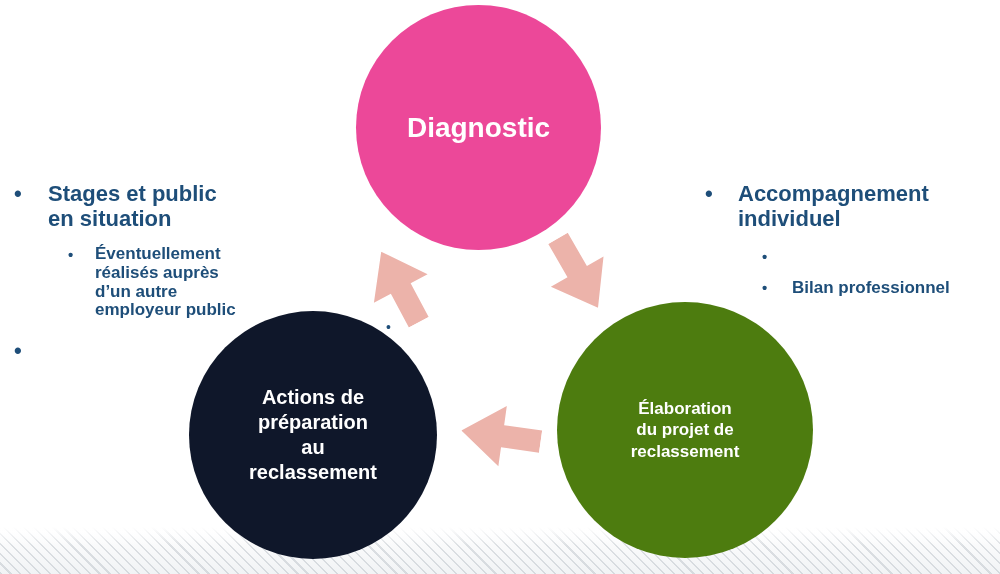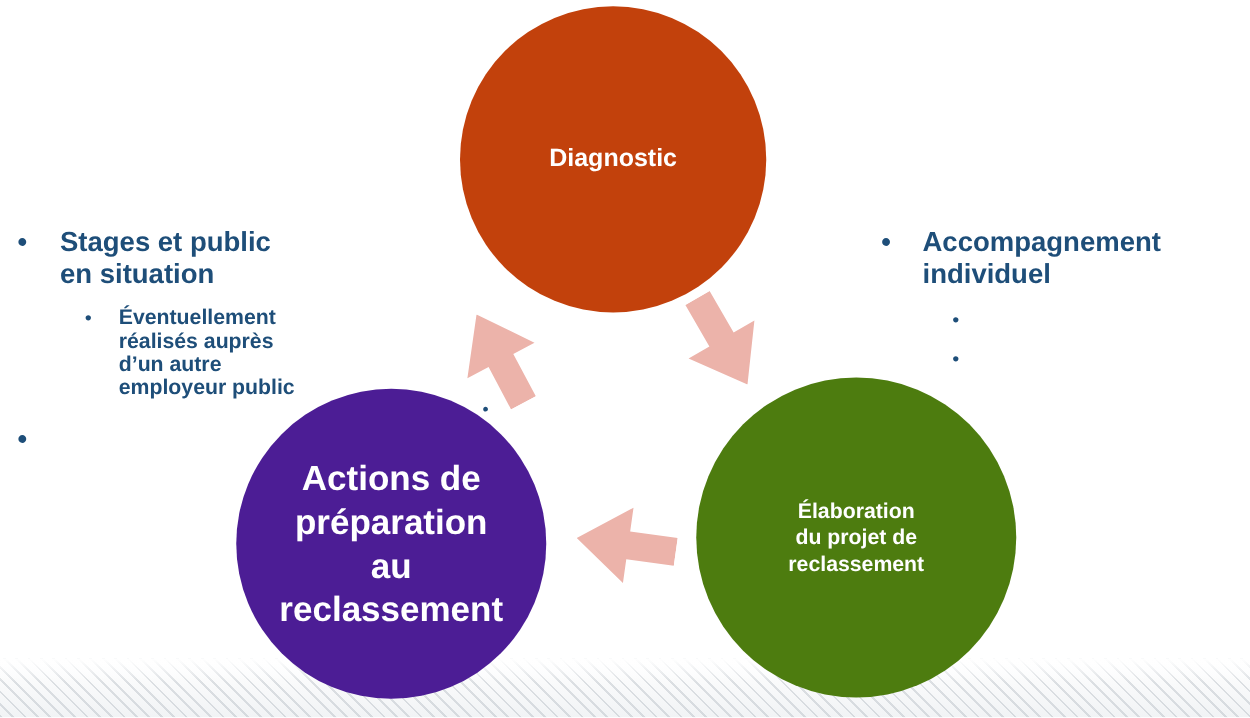--- a/index.html
+++ b/index.html
@@ -28,23 +28,23 @@
     position: absolute;
     border-radius: 50%;
     display: flex;
     align-items: center;
     justify-content: center;
     text-align: center;
     color: #ffffff;
     font-weight: bold;
   }
   .circle .label { white-space: pre-line; }
-  #c-diagnostic  { left: 368px; top: 5px;   width: 245px; height: 245px; background: #c2410c; font-size: 20px; }
+  #c-diagnostic  { left: 356px; top: 5px;   width: 245px; height: 245px; background: #ec4899; font-size: 28px; }
   #c-elaboration { left: 557px; top: 302px; width: 256px; height: 256px; background: #4d7c0f; font-size: 17px; line-height: 1.25; }
-  #c-actions     { left: 189px; top: 311px; width: 248px; height: 248px; background: #4c1d95; font-size: 28px; line-height: 1.25; }
+  #c-actions     { left: 189px; top: 311px; width: 248px; height: 248px; background: #0f172a; font-size: 20px; line-height: 1.25; }
 
   
   .arrow { position: absolute; }
   .arrow svg { display: block; width: 100%; height: 100%; }
   .arrow polygon { fill: #ecb3aa; }
   #arrow-up-left    { left: 360px; top: 256px; width: 80px; height: 62px; transform: rotate(-118deg); }
   #arrow-down-right { left: 538px; top: 242px; width: 80px; height: 62px; transform: rotate(60deg); }
   #arrow-left       { left: 461px; top: 404px; width: 80px; height: 64px; transform: rotate(188deg); }
 
   
@@ -134,16 +134,17 @@
     <div class="bullet-row main">
       <span class="bullet">•</span>
       <span class="pre">Accompagnement
 individuel</span>
     </div>
     <div class="bullet-row sub">
       <span class="bullet">•</span>
     </div>
     <div class="bullet-row sub">
       <span class="bullet">•</span>
+      <span class="pre">Bilan professionnel</span>
     </div>
   </div>
 
 </div>
 
 </body></html>

